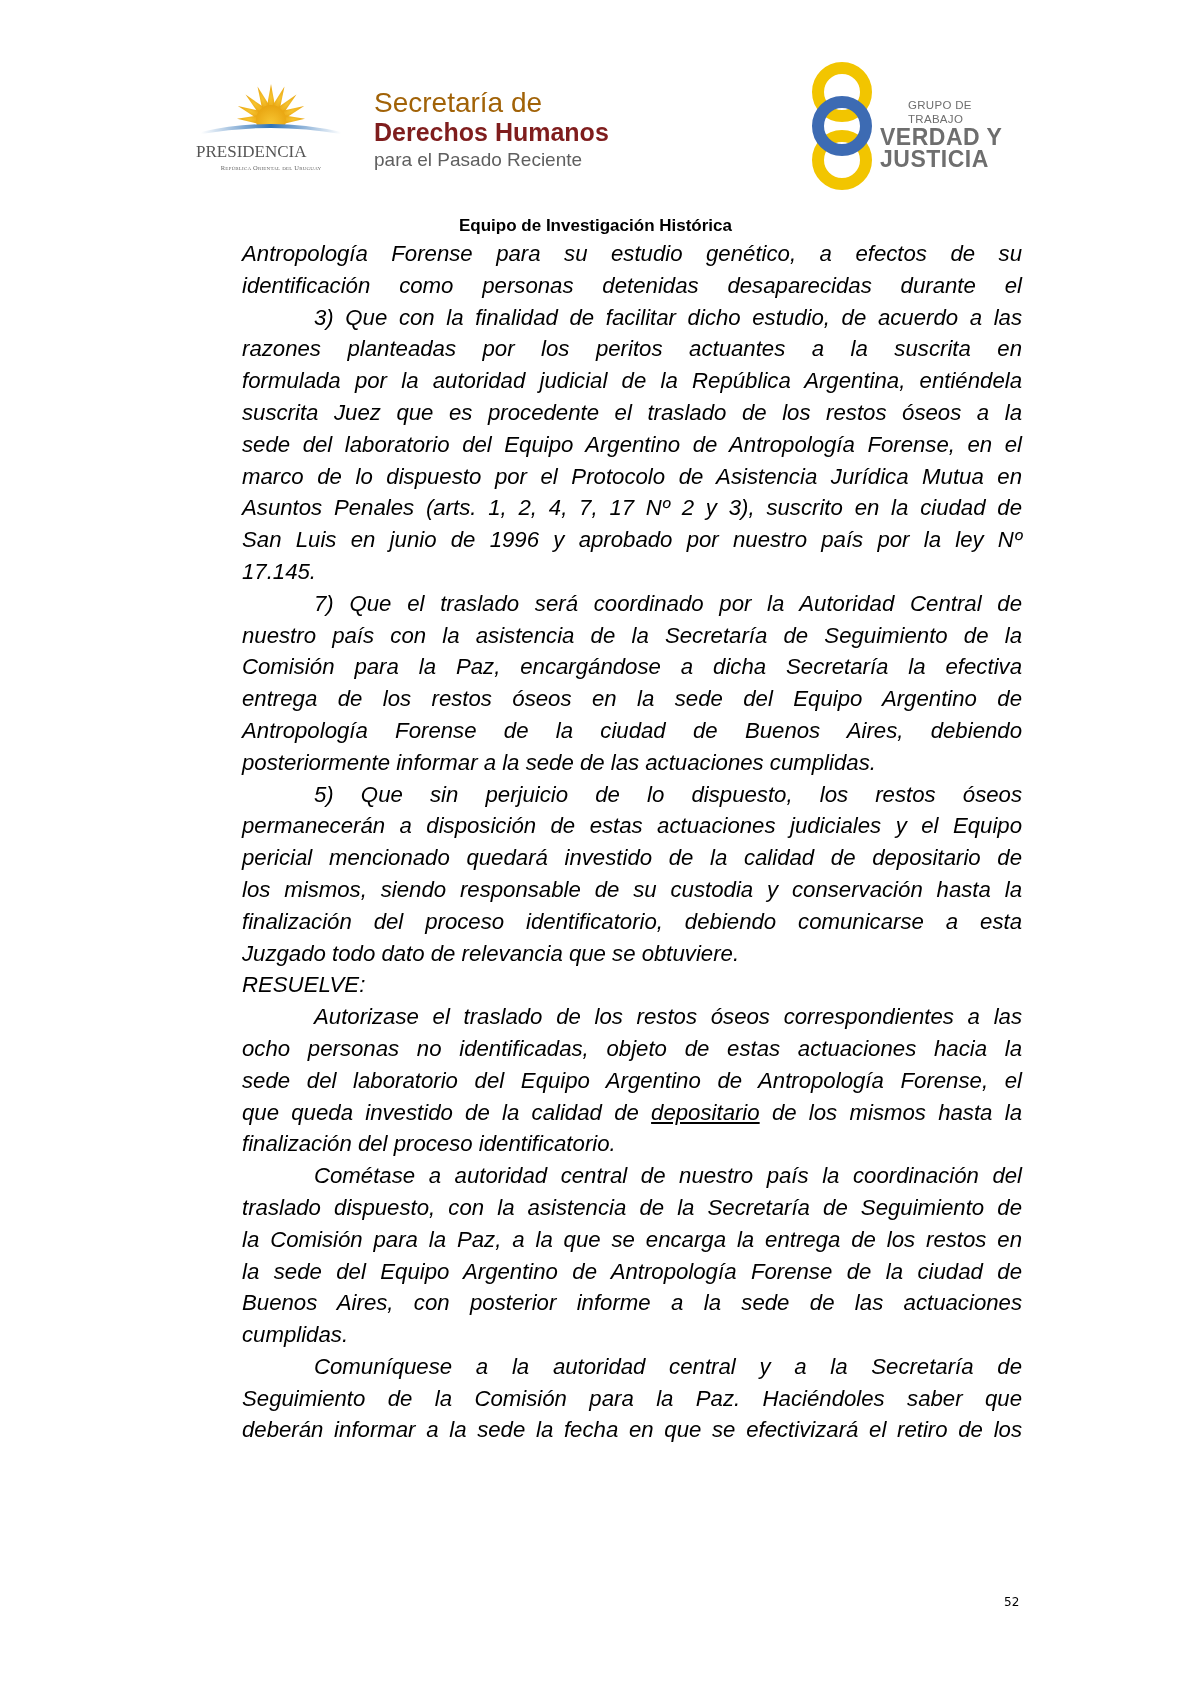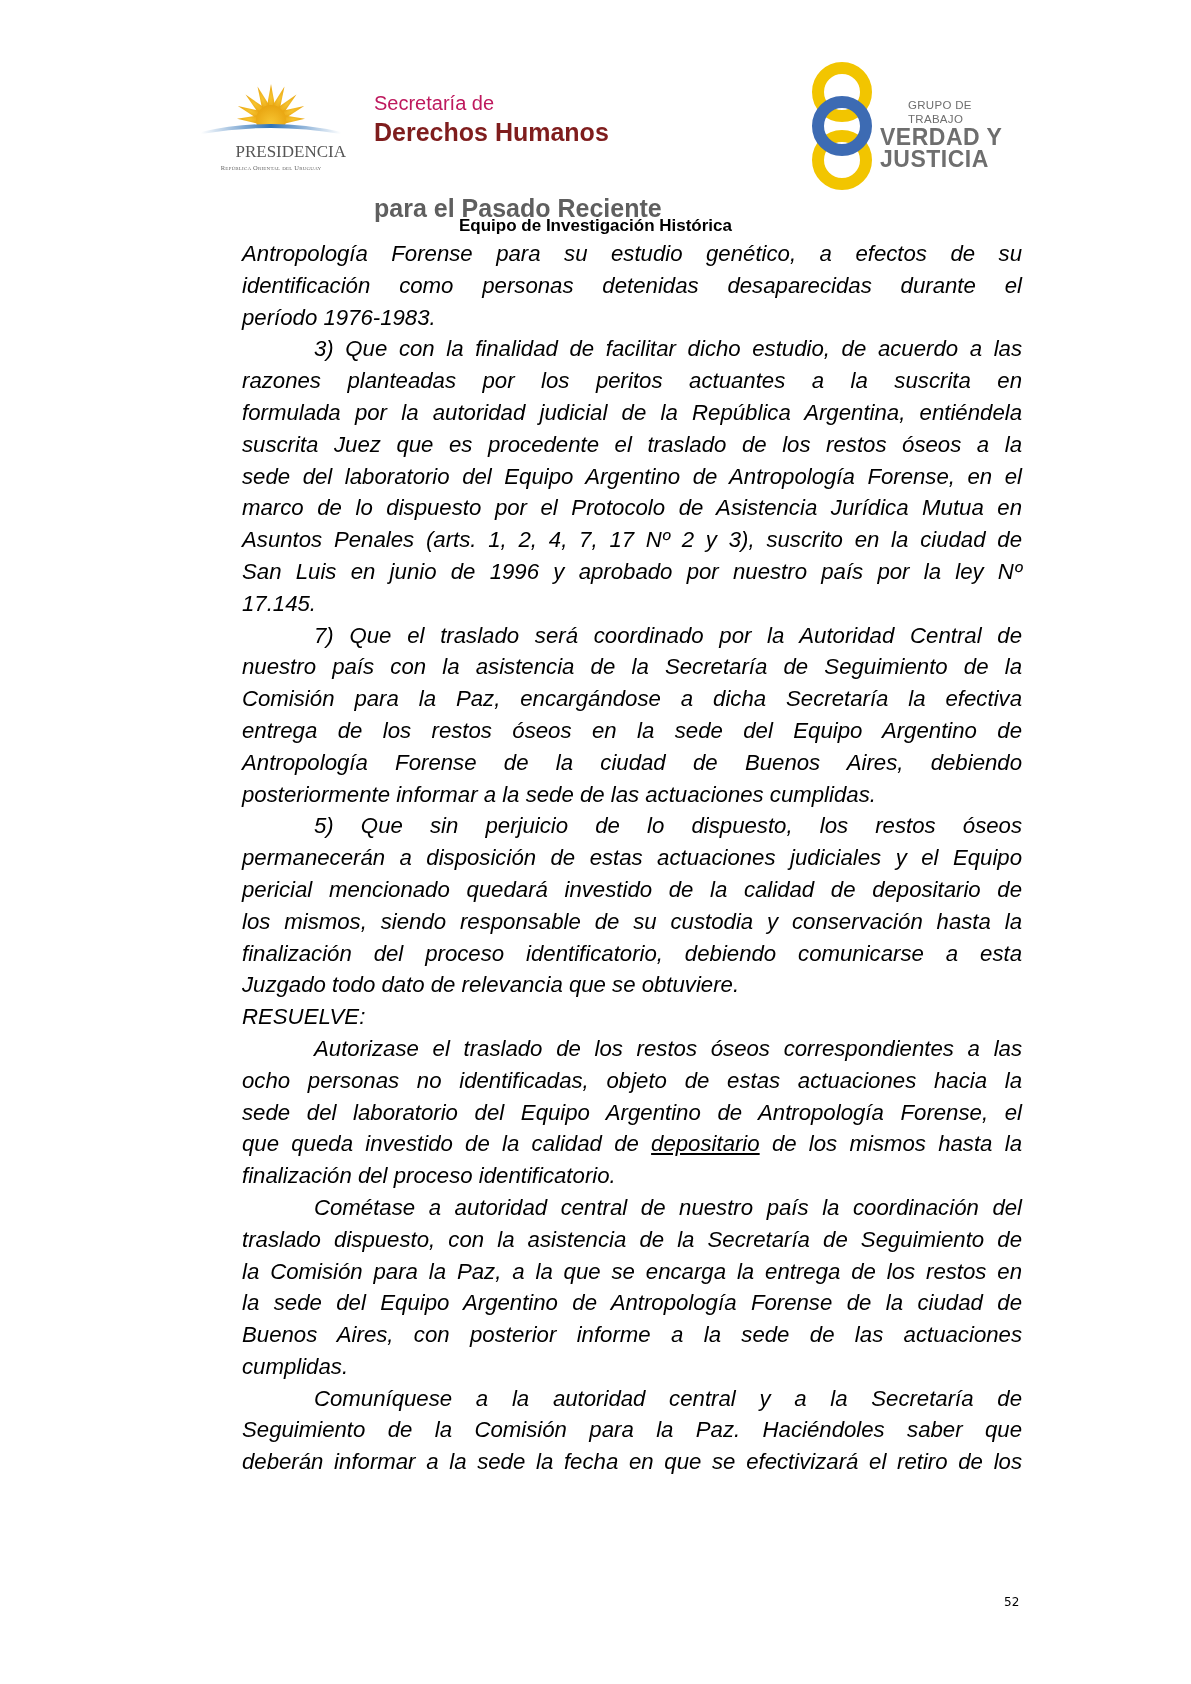--- a/index.html
+++ b/index.html
@@ -1,24 +1,24 @@
 <!DOCTYPE html>
 <html><head>
 <meta charset="utf-8">
 <style>
   html, body { margin: 0; padding: 0; background: #ffffff; }
   body { width: 1191px; height: 1684px; position: relative; overflow: hidden; }
   .header { position: absolute; top: 0; left: 0; width: 1191px; height: 200px; }
   .presidencia { position: absolute; left: 196px; top: 82px; width: 150px; height: 100px; }
-  .pres-title { position: absolute; left: 0; top: 60px; width: 150px; text-align: right; font-family: "Liberation Serif", serif; font-size: 17px; color: #555; letter-spacing: 0px; }
+  .pres-title { position: absolute; left: 0; top: 60px; width: 150px; text-align: left; font-family: "Liberation Serif", serif; font-size: 17px; color: #555; letter-spacing: 0px; }
   .pres-sub { position: absolute; left: 0; top: 82px; width: 150px; text-align: center; font-family: "Liberation Serif", serif; font-size: 6.5px; color: #666; letter-spacing: 0.2px; font-variant: small-caps; }
   .sec-logo { position: absolute; left: 374px; top: 88px; font-family: "Liberation Sans", sans-serif; color: #5a5a5a; }
-  .sec-line1 { font-size: 20px; font-weight: 300; line-height: 30px; color: #be185d; }
+  .sec-line1 { font-size: 28px; font-weight: 300; line-height: 30px; color: #a16207; }
   .sec-line2 { font-size: 25px; font-weight: bold; line-height: 28px; color: #7f1d1d; }
-  .sec-line3 { font-size: 25px; font-weight: bold; line-height: 28px; color: #5f5f5f; margin-top: 48px; }
+  .sec-line3 { font-size: 19px; font-weight: normal; line-height: 28px; color: #5f5f5f; }
   .gtvj { position: absolute; left: 808px; top: 62px; width: 210px; height: 130px; }
   .gtvj-text { position: absolute; left: 72px; top: 36px; font-family: "Liberation Sans", sans-serif; color: #6e6e6e; }
   .gtvj-sub { font-size: 11.5px; letter-spacing: 0.3px; line-height: 14px; margin-left: 28px; }
   .gtvj-main { font-size: 23px; font-weight: bold; line-height: 22px; letter-spacing: 0.5px; }
   .team { position: absolute; left: 0; top: 216px; width: 1191px; text-align: center; font-family: "Liberation Sans", sans-serif; font-weight: bold; font-size: 17px; color: #000; }
   .body-text { position: absolute; left: 242px; top: 238px; width: 780px; font-family: "Liberation Sans", sans-serif; font-style: italic; font-size: 22.2px; line-height: 31.8px; color: #000; text-align: justify; }
   .indent { text-indent: 72px; }
   .line { display: block; text-align: justify; text-align-last: justify; }
   .line.last { text-align-last: left; }
   u { text-decoration: underline; }
@@ -78,21 +78,20 @@
       <div class="gtvj-main">JUSTICIA</div>
     </div>
   </div>
 </div>
 
 <div class="team">Equipo de Investigación Histórica</div>
 
 <div class="body-text">
   <span class="line">Antropología Forense para su estudio genético, a efectos de su</span>
   <span class="line">identificación como personas detenidas desaparecidas durante el</span>
-  <span class="line last">período 1976-1983.</span>
   <span class="line indent">3) Que con la finalidad de facilitar dicho estudio, de acuerdo a las</span>
   <span class="line">razones planteadas por los peritos actuantes a la suscrita en</span>
   <span class="line">formulada por la autoridad judicial de la República Argentina, entiéndela</span>
   <span class="line">suscrita Juez que es procedente el traslado de los restos óseos a la</span>
   <span class="line">sede del laboratorio del Equipo Argentino de Antropología Forense, en el</span>
   <span class="line">marco de lo dispuesto por el Protocolo de Asistencia Jurídica Mutua en</span>
   <span class="line">Asuntos Penales (arts. 1, 2, 4, 7, 17 Nº 2 y 3), suscrito en la ciudad de</span>
   <span class="line">San Luis en junio de 1996 y aprobado por nuestro país por la ley Nº</span>
   <span class="line last">17.145.</span>
   <span class="line indent">7) Que el traslado será coordinado por la Autoridad Central de</span>

